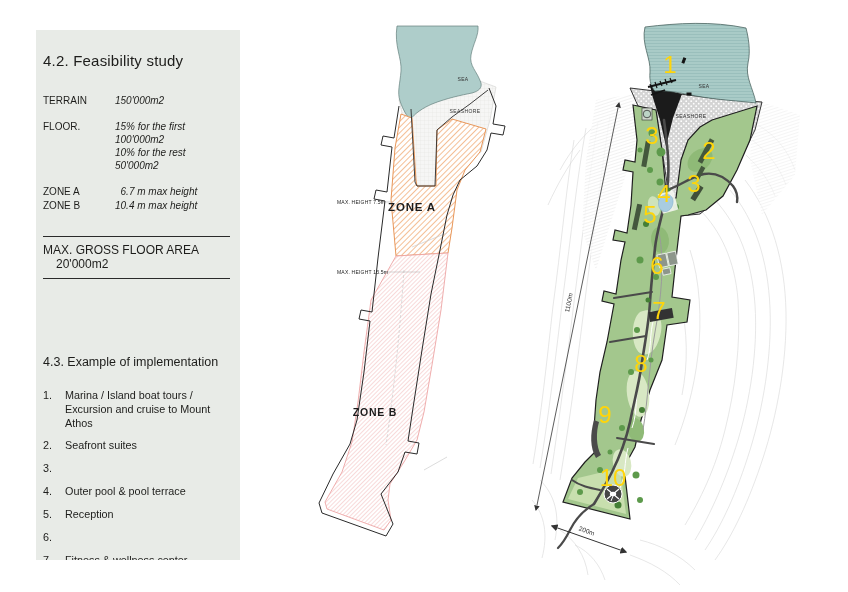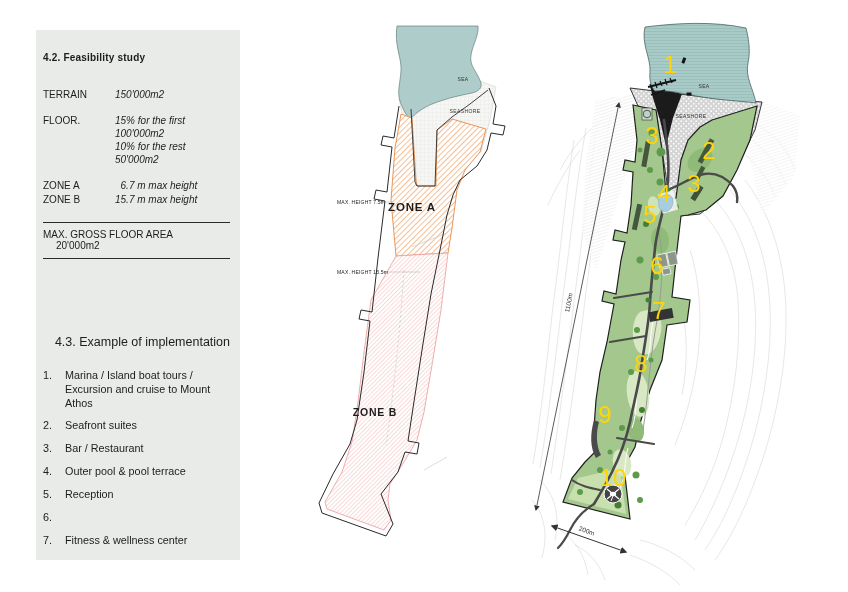--- a/index.html
+++ b/index.html
@@ -1,31 +1,31 @@
 <!DOCTYPE html>
 <html><head>
 <meta charset="utf-8">
 <style>
   html,body{margin:0;padding:0;background:#ffffff;}
   .stage{position:relative;width:848px;height:592px;background:#ffffff;overflow:hidden;
          font-family:"Liberation Sans",sans-serif;color:#1d1d1b;}
   
   .panel{position:absolute;left:36px;top:30px;width:204px;height:530px;
          background:#e8ebe7;padding:22px 10px 0 7px;box-sizing:border-box;overflow:hidden;}
-  .p-title{font-size:10px;letter-spacing:.2px;font-weight:bold;}
+  .p-title{font-size:15px;letter-spacing:.2px;}
   .specs{margin-top:25px;}
   .spec-row{display:grid;grid-template-columns:72px 1fr;margin-bottom:13px;
             font-size:10px;line-height:1.3;}
   .spec-row.tight{margin-bottom:1px;}
   .spec-val{white-space:pre-wrap;font-style:italic;}
-  .gross{margin-top:16px;border-top:1.4px solid #2a2a2a;border-bottom:1.4px solid #2a2a2a;
-         padding:6px 0 7px 0;font-size:10px;}
+  .gross{margin-top:24px;border-top:1.4px solid #2a2a2a;border-bottom:1.4px solid #2a2a2a;
+         padding:6px 0 7px 0;font-size:12px;}
   .gross span{display:inline-block;}
   .gross .g-val{margin-left:13px;}
-  .p-title2{margin-top:76px;font-size:12.5px;text-align:right;}
+  .p-title2{margin-top:76px;font-size:12.5px;}
   .impl{margin-top:20px;}
   .impl-row{display:grid;grid-template-columns:20px 1fr;column-gap:2px;
             margin-bottom:9px;font-size:10.8px;line-height:1.28;}
   .impl-lbl{white-space:pre-line;}
   
   .zoning-svg{position:absolute;left:318px;top:10px;}
   .master-svg{position:absolute;left:525px;top:8px;}
   text{font-family:"Liberation Sans",sans-serif;}
   .tiny{font-size:5px;fill:#333;letter-spacing:.4px;}
   .zone-label{font-size:11.5px;font-weight:700;letter-spacing:.8px;fill:#1c1c1c;}
@@ -51,21 +51,21 @@
         <span>FLOOR.</span>
         <span class="spec-val">15% for the first 100'000m2
 10% for the rest   50'000m2</span>
       </div>
       <div class="spec-row tight">
         <span>ZONE A</span>
         <span class="spec-val">  6.7 m max height</span>
       </div>
       <div class="spec-row tight">
         <span>ZONE B</span>
-        <span class="spec-val">15.7 m max height</span>
+        <span class="spec-val">10.4 m max height</span>
       </div>
     </div>
 
     <div class="gross">
       <span>MAX. GROSS FLOOR AREA</span>
       <span class="g-val">20'000m2</span>
     </div>
 
     <div class="p-title2">4.3. Example of implementation</div>
 
@@ -74,21 +74,20 @@
           <span>1.</span>
           <span class="impl-lbl">Marina / Island boat tours /
 Excursion and cruise to Mount Athos</span>
         </div>
       <div class="impl-row">
           <span>2.</span>
           <span class="impl-lbl">Seafront suites</span>
         </div>
       <div class="impl-row">
           <span>3.</span>
-          <span class="impl-lbl">Bar / Restaurant</span>
         </div>
       <div class="impl-row">
           <span>4.</span>
           <span class="impl-lbl">Outer pool &amp; pool terrace</span>
         </div>
       <div class="impl-row">
           <span>5.</span>
           <span class="impl-lbl">Reception</span>
         </div>
       <div class="impl-row">

